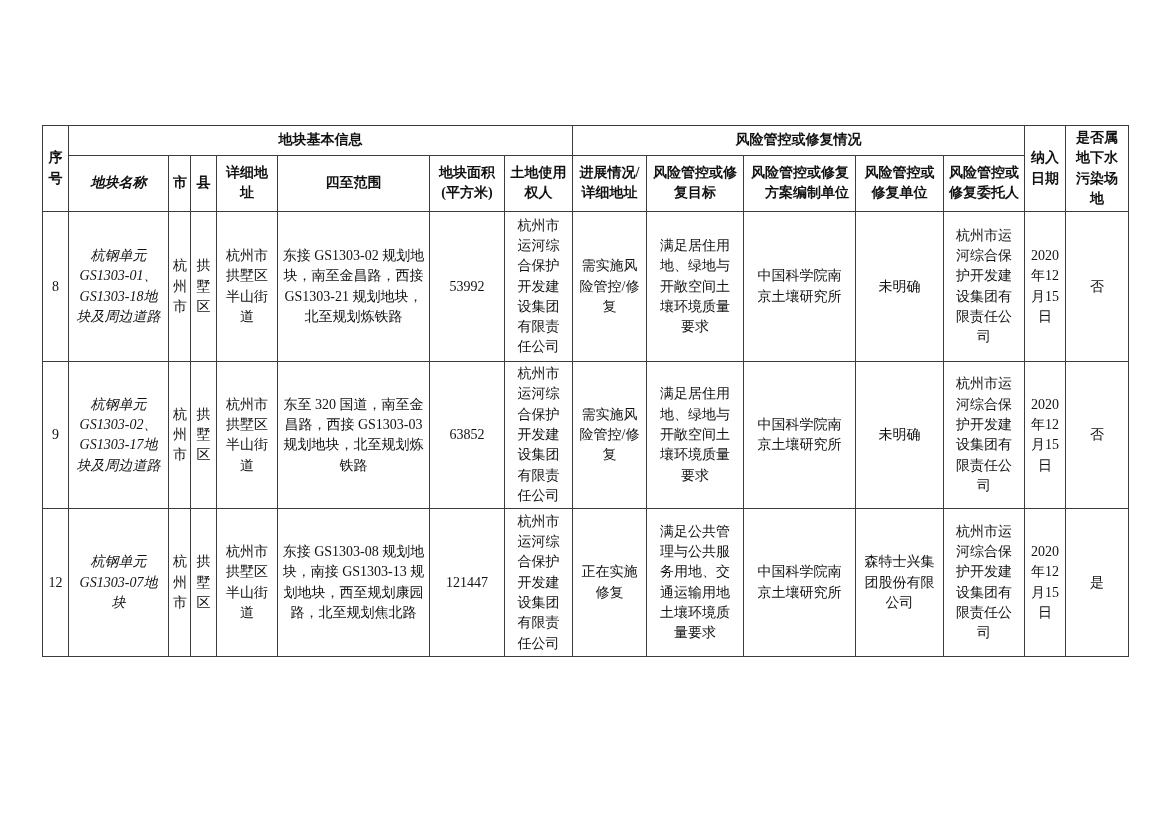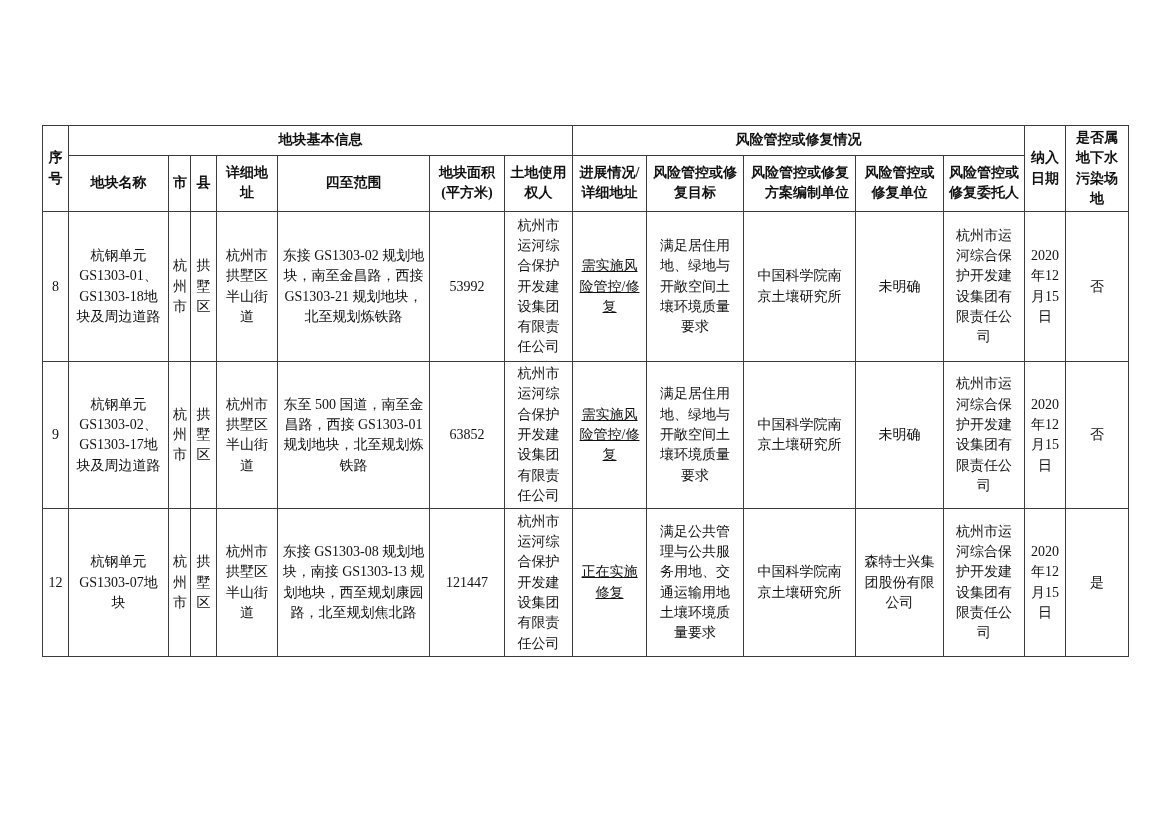--- a/index.html
+++ b/index.html
@@ -31,26 +31,26 @@
   }
   .parcel-table th { font-weight: bold; }
   .parcel-table td { font-weight: normal; }
   tr.group-row    { height: 22px; }
   tr.subhead-row  { height: 48px; }
   tr.row-10       { height: 150px; }
   tr.row-11       { height: 142px; }
   tr.row-12       { height: 148px; }
 
   
-  .c-name      { padding: 2px 9px; }
+  .c-name      { padding: 2px 9px; font-style: italic; }
   .c-city, .c-county { padding: 2px 3px; }
   .c-boundary  { padding: 2px 5px; margin-top: 16px; }
   td.c-landuser { padding: 2px 7px; }
   th.c-landuser { padding: 2px 3px; }
-  td.c-progress { padding: 2px 6px; text-decoration: underline; }
+  td.c-progress { padding: 2px 6px; }
   th.c-progress { padding: 2px 4px; }
   td.c-target  { padding: 2px 8px; }
   th.c-target  { padding: 2px 5px; }
   td.c-plan    { padding: 2px 8px; }
   th.c-plan    { padding: 2px 6px; text-align: right; }
   td.c-client  { padding: 2px 6px; }
   th.c-client  { padding: 2px 4px; }
   .c-date      { padding: 2px 4px; word-break: break-all; }
   .c-gw        { padding: 2px 2px; }
 </style>
@@ -116,21 +116,21 @@
         <td class="c-client">杭州市运河综合保护开发建设集团有限责任公司</td>
         <td class="c-date">2020年12月15日</td>
         <td class="c-gw">否</td>
       </tr>
       <tr class="row-11">
         <td>9</td>
         <td class="c-name">杭钢单元GS1303-02、GS1303-17地块及周边道路</td>
         <td class="c-city">杭州市</td>
         <td class="c-county">拱墅区</td>
         <td>杭州市拱墅区半山街道</td>
-        <td class="c-boundary">东至 500 国道，南至金昌路，西接 GS1303-01 规划地块，北至规划炼铁路</td>
+        <td class="c-boundary">东至 320 国道，南至金昌路，西接 GS1303-03 规划地块，北至规划炼铁路</td>
         <td>63852</td>
         <td class="c-landuser">杭州市运河综合保护开发建设集团有限责任公司</td>
         <td class="c-progress">需实施风险管控/修复</td>
         <td class="c-target">满足居住用地、绿地与开敞空间土壤环境质量要求</td>
         <td class="c-plan">中国科学院南京土壤研究所</td>
         <td>未明确</td>
         <td class="c-client">杭州市运河综合保护开发建设集团有限责任公司</td>
         <td class="c-date">2020年12月15日</td>
         <td class="c-gw">否</td>
       </tr>

